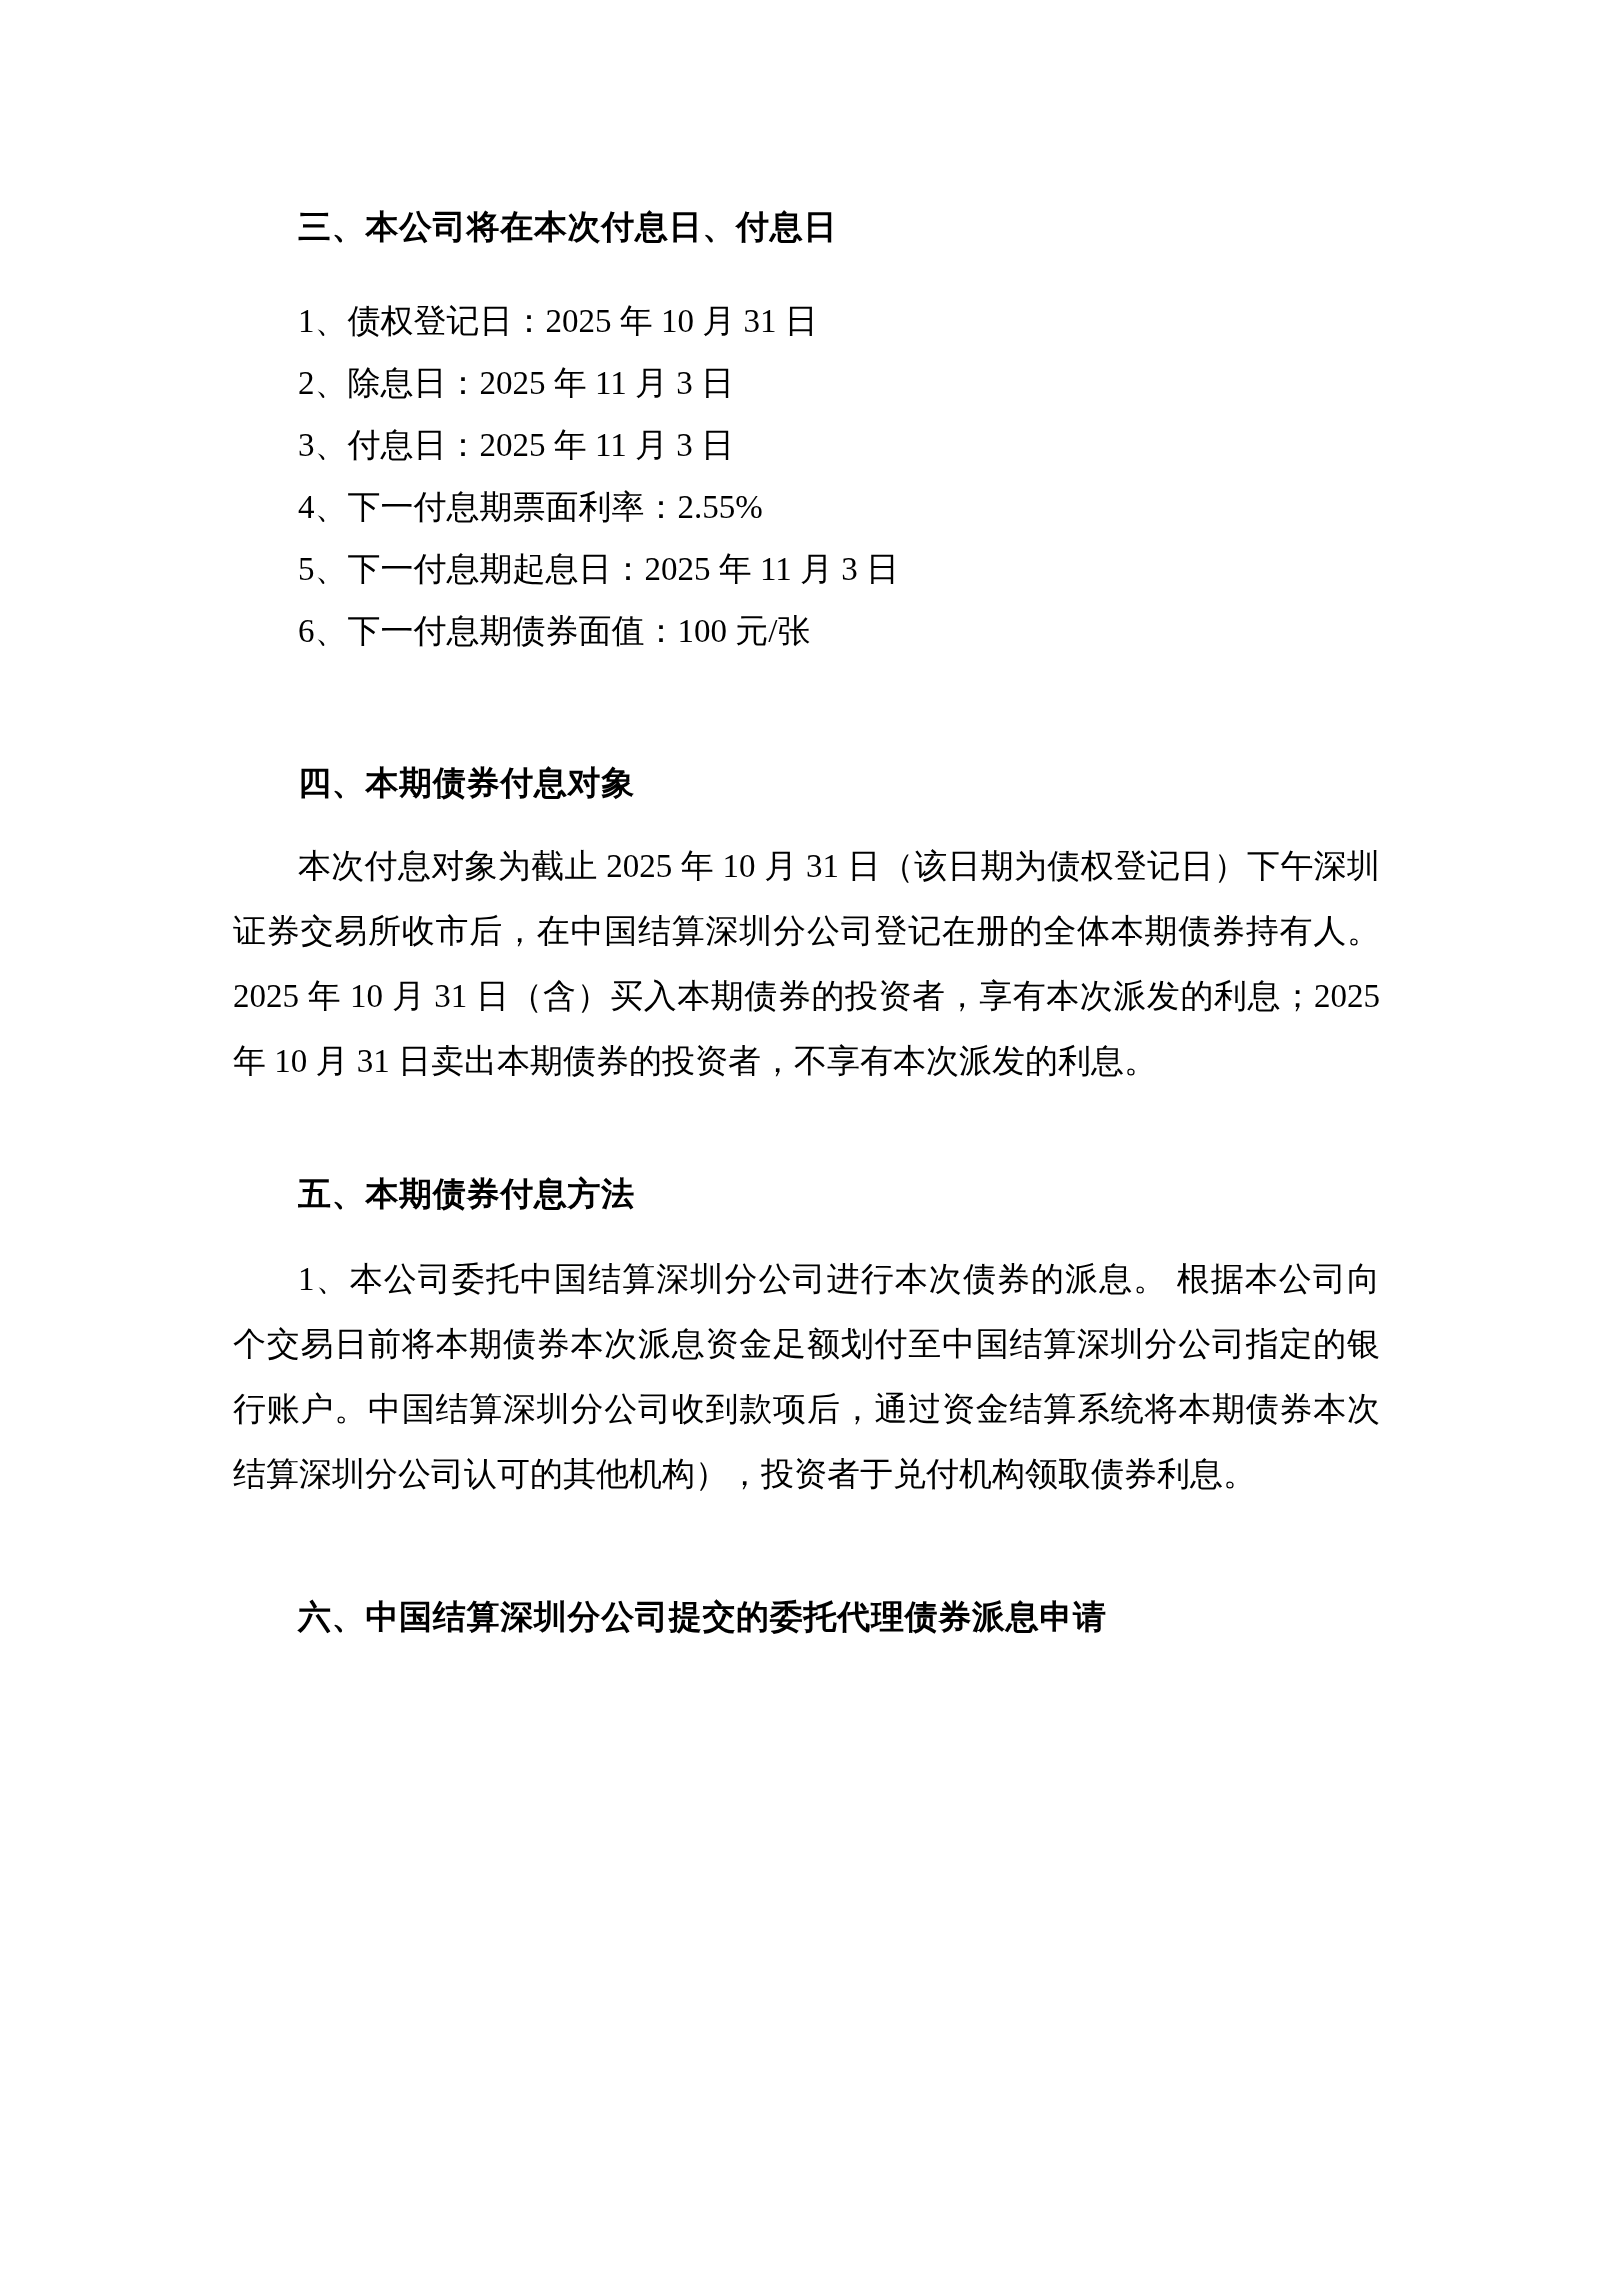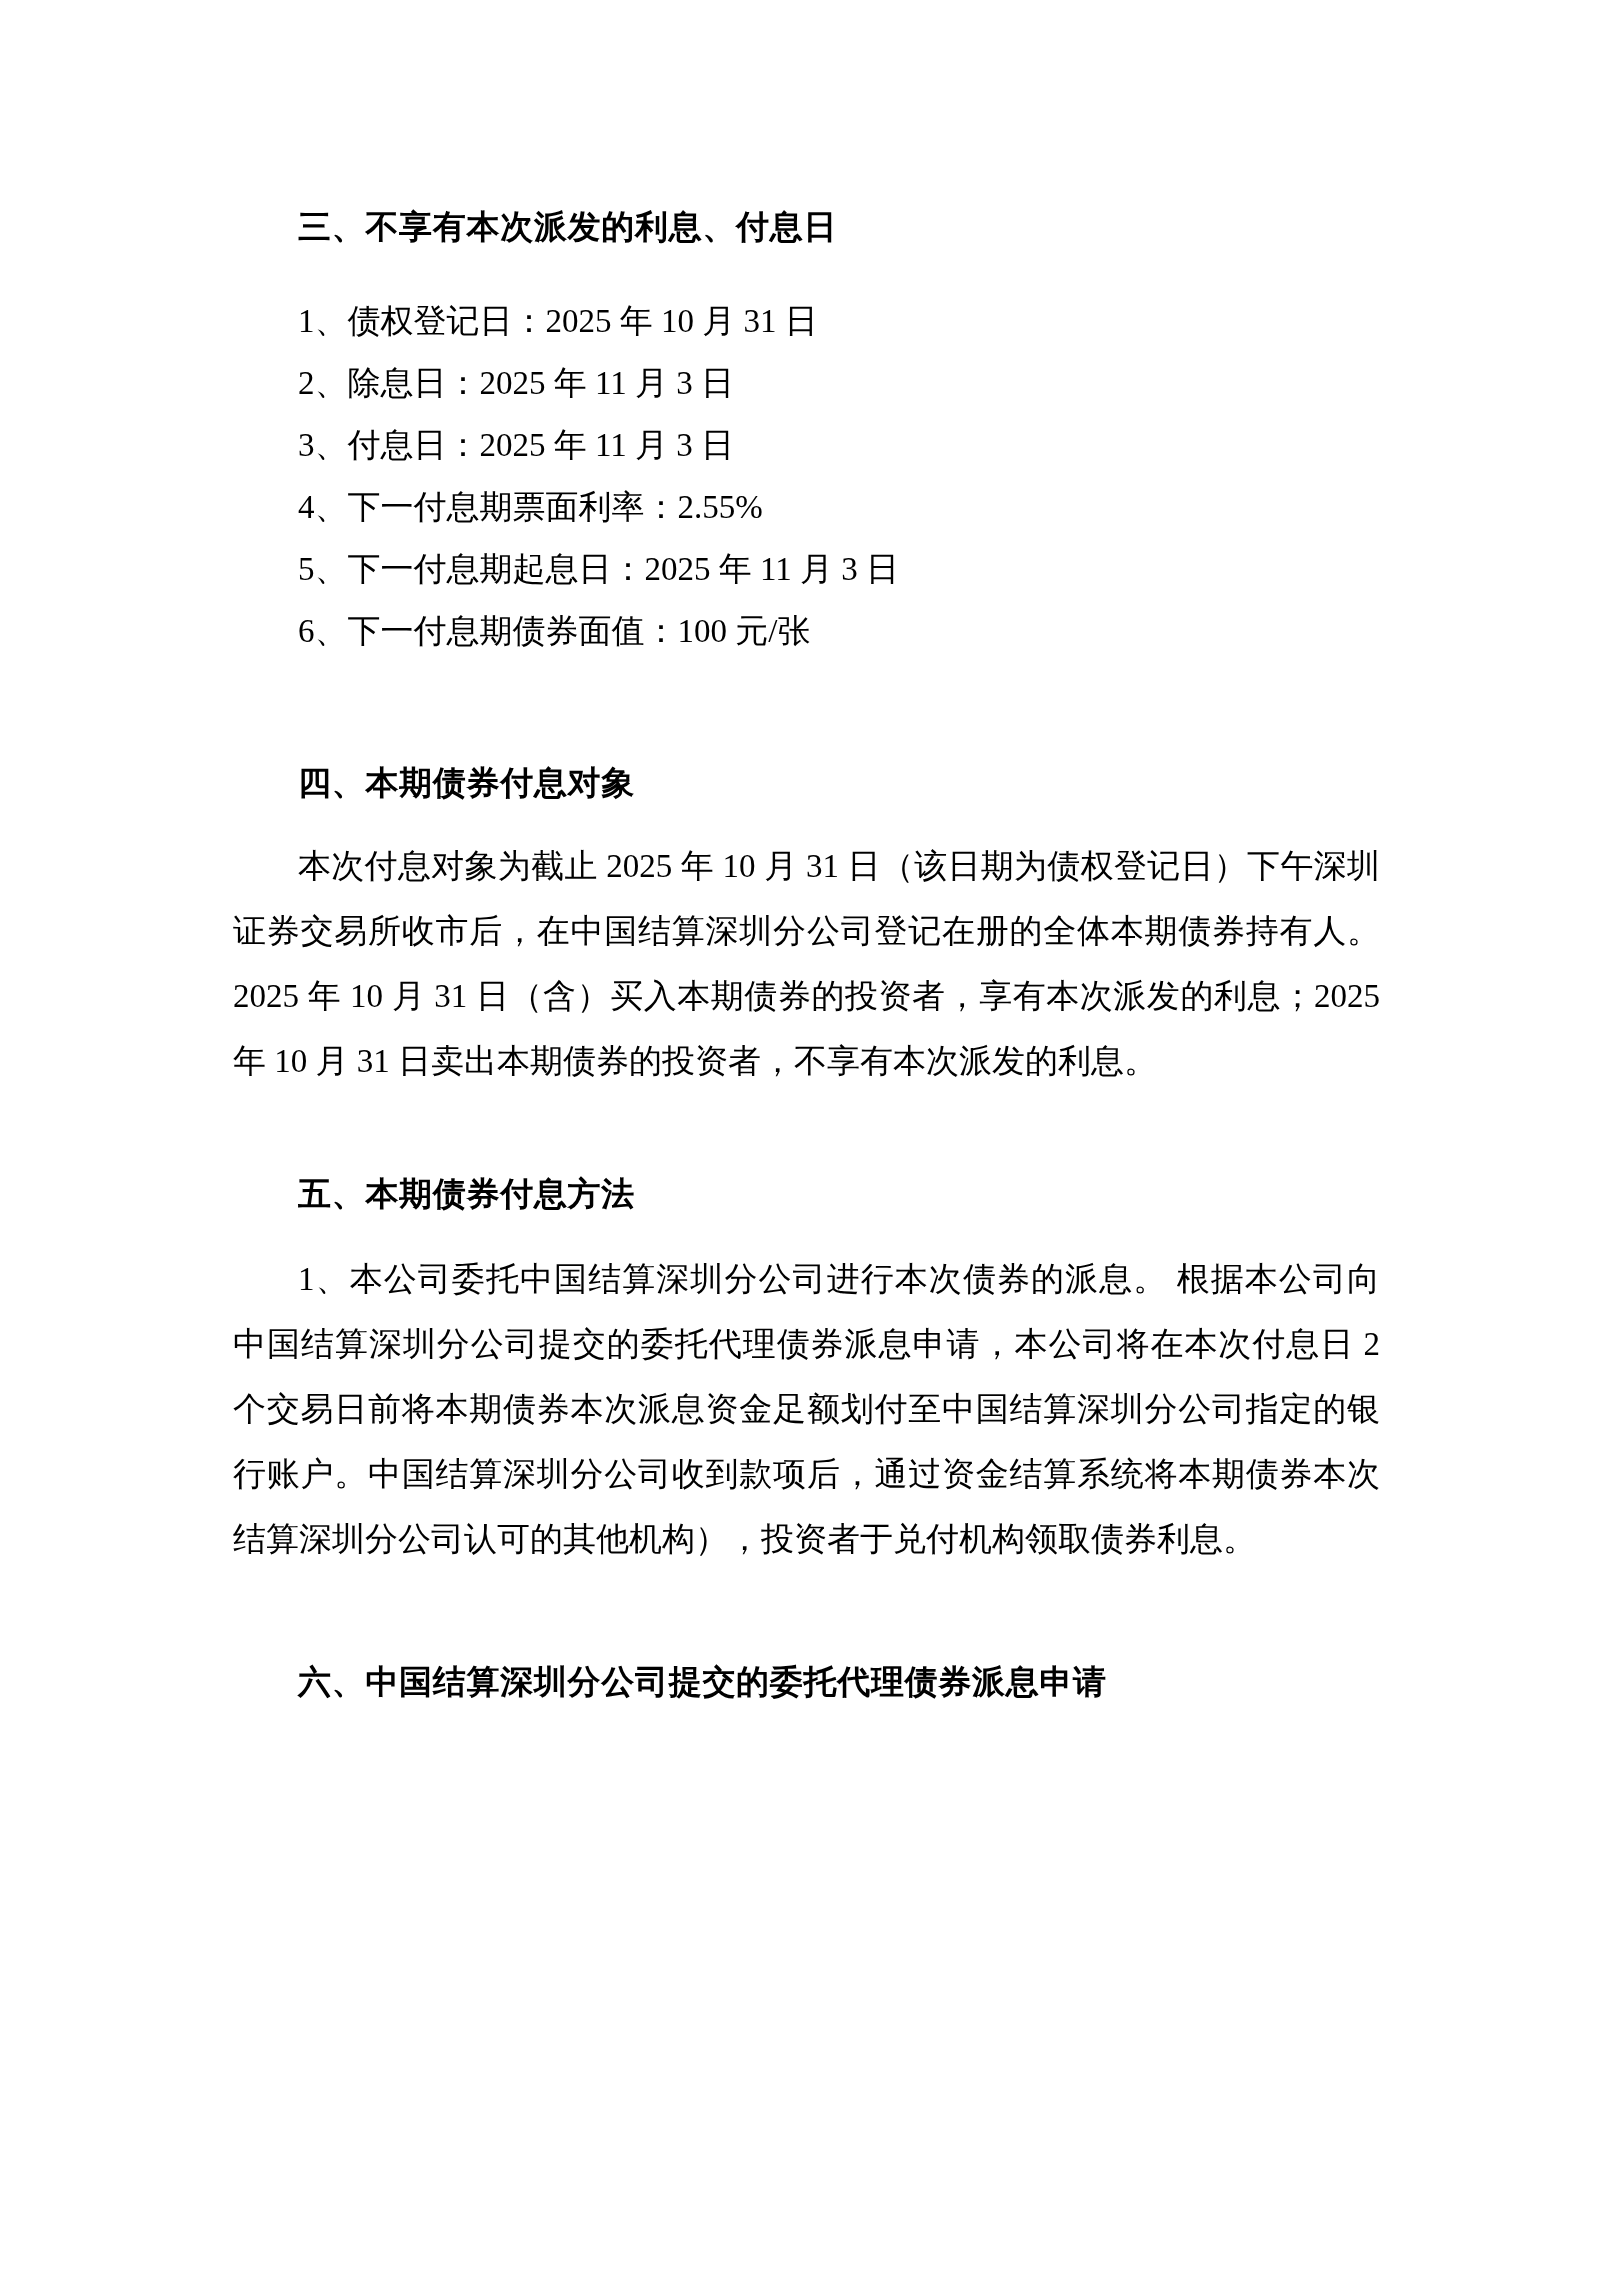--- a/index.html
+++ b/index.html
@@ -57,21 +57,21 @@
   .para .line.last {
     text-align: left;
     text-align-last: left;
     font-family: Liberation Serif, serif;
   }
 </style>
 </head>
 <body>
 
 <div class="page">
-  <h2 class="heading h3">三、不享有本次派发的利息、付息日</h2>
+  <h2 class="heading h3">三、本公司将在本次付息日、付息日</h2>
 
   <div class="list">
       <div class="line">1、债权登记日：2025 年 10 月 31 日</div>
       <div class="line">2、除息日：2025 年 11 月 3 日</div>
       <div class="line">3、付息日：2025 年 11 月 3 日</div>
       <div class="line">4、下一付息期票面利率：2.55%</div>
       <div class="line">5、下一付息期起息日：2025 年 11 月 3 日</div>
       <div class="line">6、下一付息期债券面值：100 元/张</div>
     </div>
 
@@ -81,21 +81,20 @@
       <div class="line first justified">本次付息对象为截止 2025 年 10 月 31 日（该日期为债权登记日）下午深圳</div>
       <div class="line justified">证券交易所收市后，在中国结算深圳分公司登记在册的全体本期债券持有人。</div>
       <div class="line justified">2025 年 10 月 31 日（含）买入本期债券的投资者，享有本次派发的利息；2025</div>
       <div class="line last">年 10 月 31 日卖出本期债券的投资者，不享有本次派发的利息。</div>
     </div>
 
   <h2 class="heading h5">五、本期债券付息方法</h2>
 
   <div class="para p5a">
       <div class="line first justified">1、本公司委托中国结算深圳分公司进行本次债券的派息。 根据本公司向</div>
-      <div class="line justified">中国结算深圳分公司提交的委托代理债券派息申请，本公司将在本次付息日 2</div>
       <div class="line justified">个交易日前将本期债券本次派息资金足额划付至中国结算深圳分公司指定的银</div>
       <div class="line justified">行账户。中国结算深圳分公司收到款项后，通过资金结算系统将本期债券本次</div>
       <div class="line last">结算深圳分公司认可的其他机构），投资者于兑付机构领取债券利息。</div>
     </div>
 
 
   <h2 class="heading h6">六、中国结算深圳分公司提交的委托代理债券派息申请</h2>
 </div>
 
 

